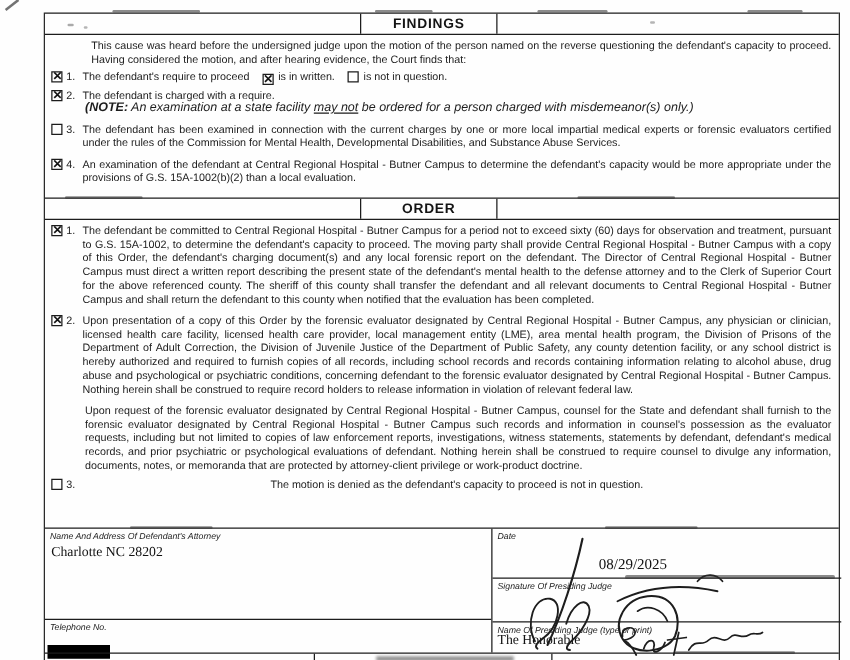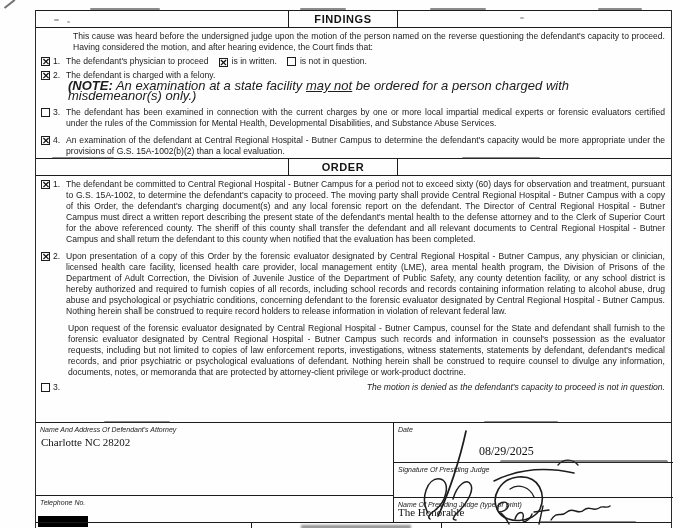--- a/index.html
+++ b/index.html
@@ -27,21 +27,21 @@
   .intro { padding:3px 6px 0 5px; text-align:justify;margin-left:32px; }
   .order-intro { padding:3px 6px 0 5px; }
   .italic { font-style:italic; }
 
   .check-row { display:flex; align-items:flex-start; padding:0 6px 0 5px; margin-top:3px; }
   .cb { width:9px; height:9px; border:1.1px solid #1c1c1c; flex:0 0 auto; margin:0.5px 3px 0 0;
         font-weight:bold; font-size:9.5px; line-height:8px; text-align:center; color:#111; overflow:visible; }
   .cb.inline { display:inline-block; vertical-align:-2px; margin:0 4px 0 10px; }
   .num { width:13px; flex:0 0 auto; }
   .itext { flex:1; text-align:justify; }
-  .note { margin:0 6px 0 32px; font-size:13px; line-height:10px; font-style:italic; }
+  .note { margin:0 6px 0 32px; font-size:10px; line-height:10px; font-style:italic; }
   .note b { font-weight:bold; }
   .note .u { text-decoration:underline; }
   .para2 { margin:6px 6px 0 32px; text-align:justify; }
   .gap6 { margin-top:6px; }
 
   
   .footer { position:absolute; left:0; top:412px; width:100%; height:100px; border-top:1.5px solid #1c1c1c; }
   .f-left { position:absolute; left:0; top:0; width:358px; height:100%; border-right:1.3px solid #1c1c1c; }
   .f-addr { position:absolute; left:0; top:0; width:100%; height:73px; border-bottom:1.3px solid #1c1c1c; }
   .f-phone { position:absolute; left:0; top:73px; width:100%; height:27px; }
@@ -96,27 +96,27 @@
       <div class="hdr-cell-mid">FINDINGS</div>
       <div class="hdr-cell-right"></div>
     </div>
 
     <div class="body-sec findings-body">
       <div class="intro">This cause was heard before the undersigned judge upon the motion of the person named on the reverse questioning the defendant's capacity to proceed. Having considered the motion, and after hearing evidence, the Court finds that:</div>
 
       <div class="check-row">
         <span class="cb">✕</span>
         <span class="num">1.</span>
-        <span class="itext"><span>The defendant's physician to proceed</span><span class="cb inline">✕</span><span>is in written.</span><span class="cb inline"></span><span>is not in question.</span></span>
+        <span class="itext"><span>The defendant's require to proceed</span><span class="cb inline">✕</span><span>is in written.</span><span class="cb inline"></span><span>is not in question.</span></span>
       </div>
 
       <div class="check-row">
         <span class="cb">✕</span>
         <span class="num">2.</span>
-        <span class="itext">The defendant is charged with a felony.</span>
+        <span class="itext">The defendant is charged with a require.</span>
       </div>
       <div class="note"><b>(NOTE:</b><span> An examination at a state facility </span><span class="u">may not</span><span> be ordered for a person charged with misdemeanor(s) only.)</span></div>
 
       <div class="check-row gap6">
         <span class="cb"></span>
         <span class="num">3.</span>
         <span class="itext">The defendant has been examined in connection with the current charges by one or more local impartial medical experts or forensic evaluators certified under the rules of the Commission for Mental Health, Developmental Disabilities, and Substance Abuse Services.</span>
       </div>
 
       <div class="check-row gap6">
@@ -143,21 +143,21 @@
       <div class="check-row gap6">
         <span class="cb">✕</span>
         <span class="num">2.</span>
         <span class="itext">Upon presentation of a copy of this Order by the forensic evaluator designated by Central Regional Hospital - Butner Campus, any physician or clinician, licensed health care facility, licensed health care provider, local management entity (LME), area mental health program, the Division of Prisons of the Department of Adult Correction, the Division of Juvenile Justice of the Department of Public Safety, any county detention facility, or any school district is hereby authorized and required to furnish copies of all records, including school records and records containing information relating to alcohol abuse, drug abuse and psychological or psychiatric conditions, concerning defendant to the forensic evaluator designated by Central Regional Hospital - Butner Campus. Nothing herein shall be construed to require record holders to release information in violation of relevant federal law.</span>
       </div>
       <div class="para2">Upon request of the forensic evaluator designated by Central Regional Hospital - Butner Campus, counsel for the State and defendant shall furnish to the forensic evaluator designated by Central Regional Hospital - Butner Campus such records and information in counsel's possession as the evaluator requests, including but not limited to copies of law enforcement reports, investigations, witness statements, statements by defendant, defendant's medical records, and prior psychiatric or psychological evaluations of defendant. Nothing herein shall be construed to require counsel to divulge any information, documents, notes, or memoranda that are protected by attorney-client privilege or work-product doctrine.</div>
 
       <div class="check-row" style="margin-top:4px;">
         <span class="cb"></span>
         <span class="num">3.</span>
-        <span class="itext" style="text-align:right;font-style:italic;">The motion is denied as the defendant's capacity to proceed is not in question.</span>
+        <span class="itext" style="text-align:center;">The motion is denied as the defendant's capacity to proceed is not in question.</span>
       </div>
     </div>
 
     <div class="footer">
       <div class="f-left">
         <div class="f-addr">
           <div class="cell-label">Name And Address Of Defendant's Attorney</div>
           <div class="addr-lines serif">
             <div>Charlotte NC 28202</div>
           </div>

